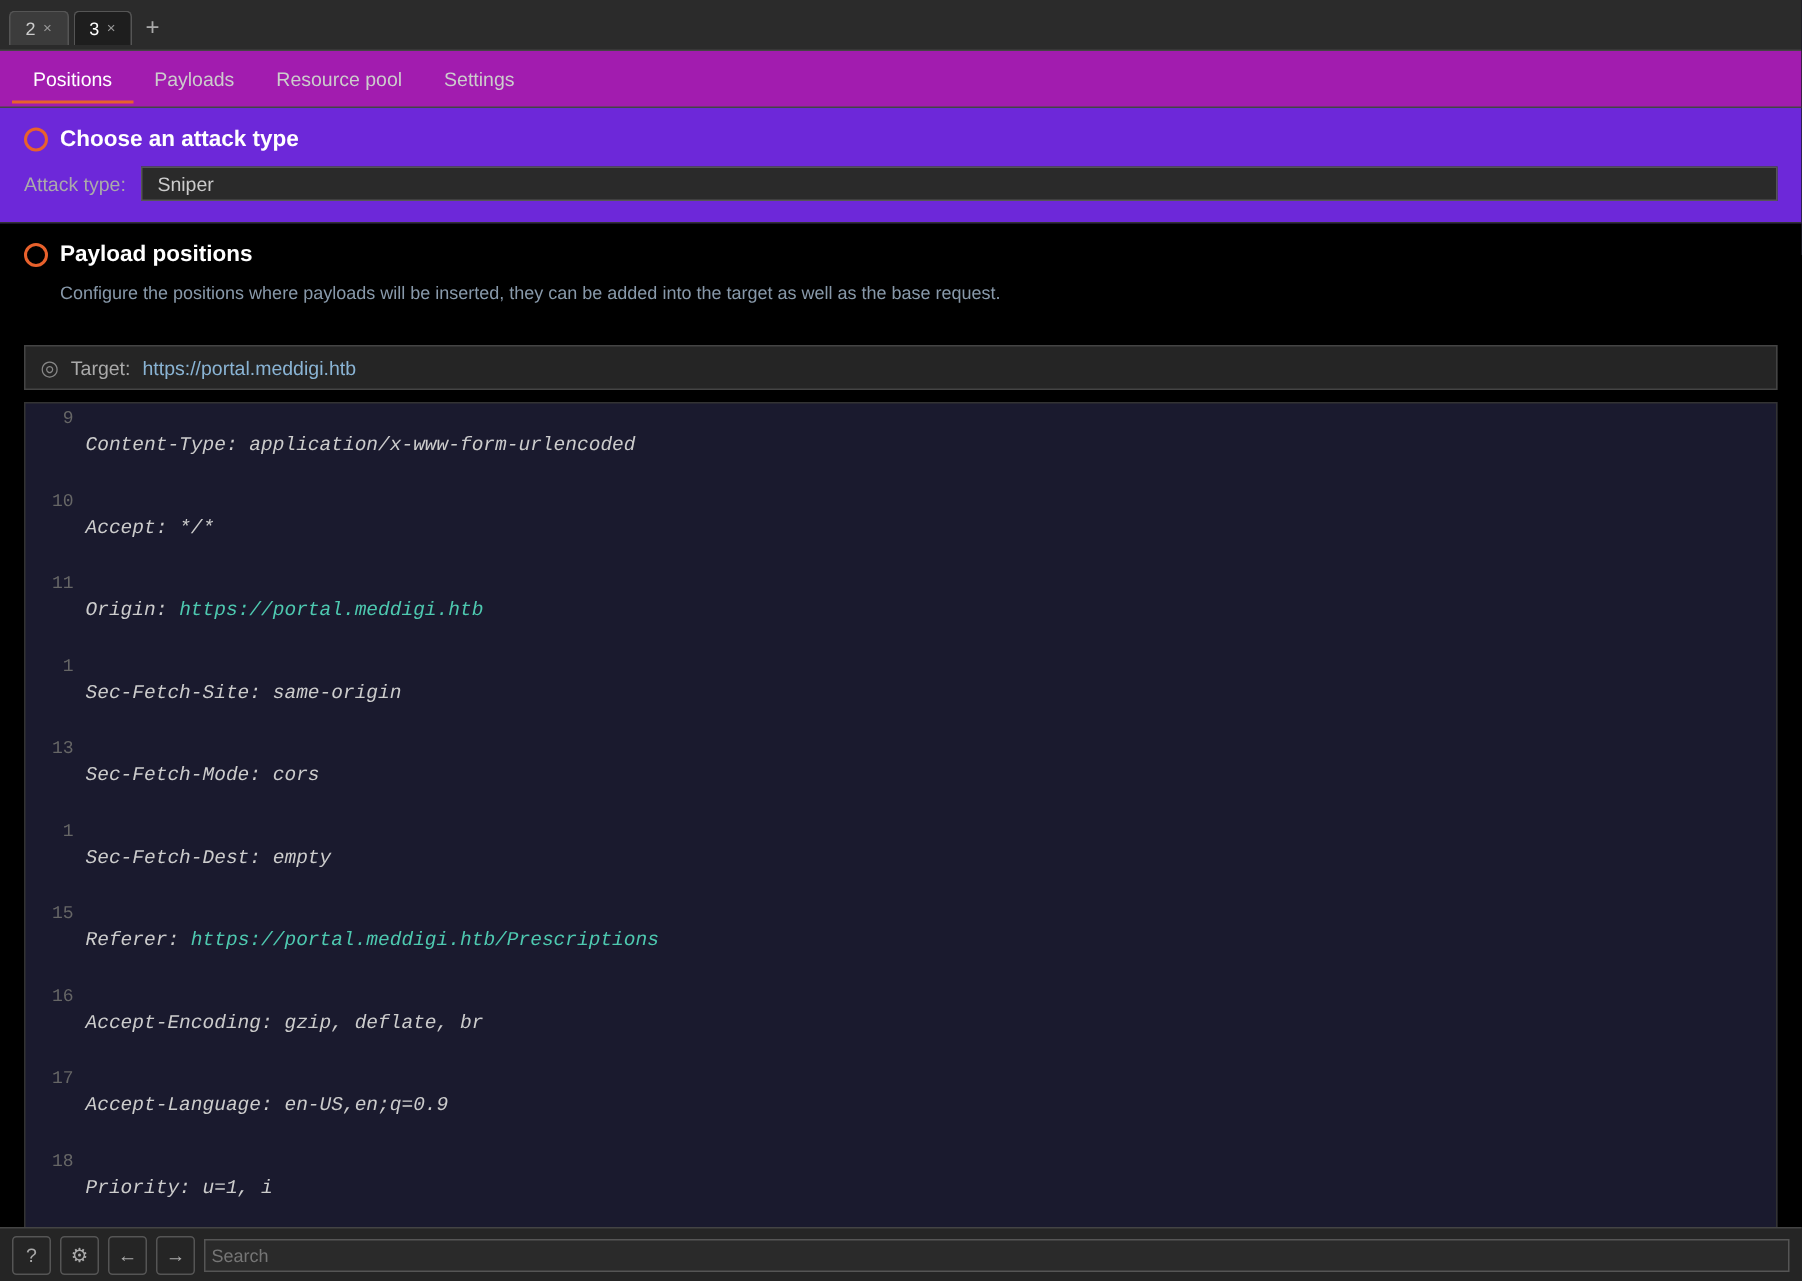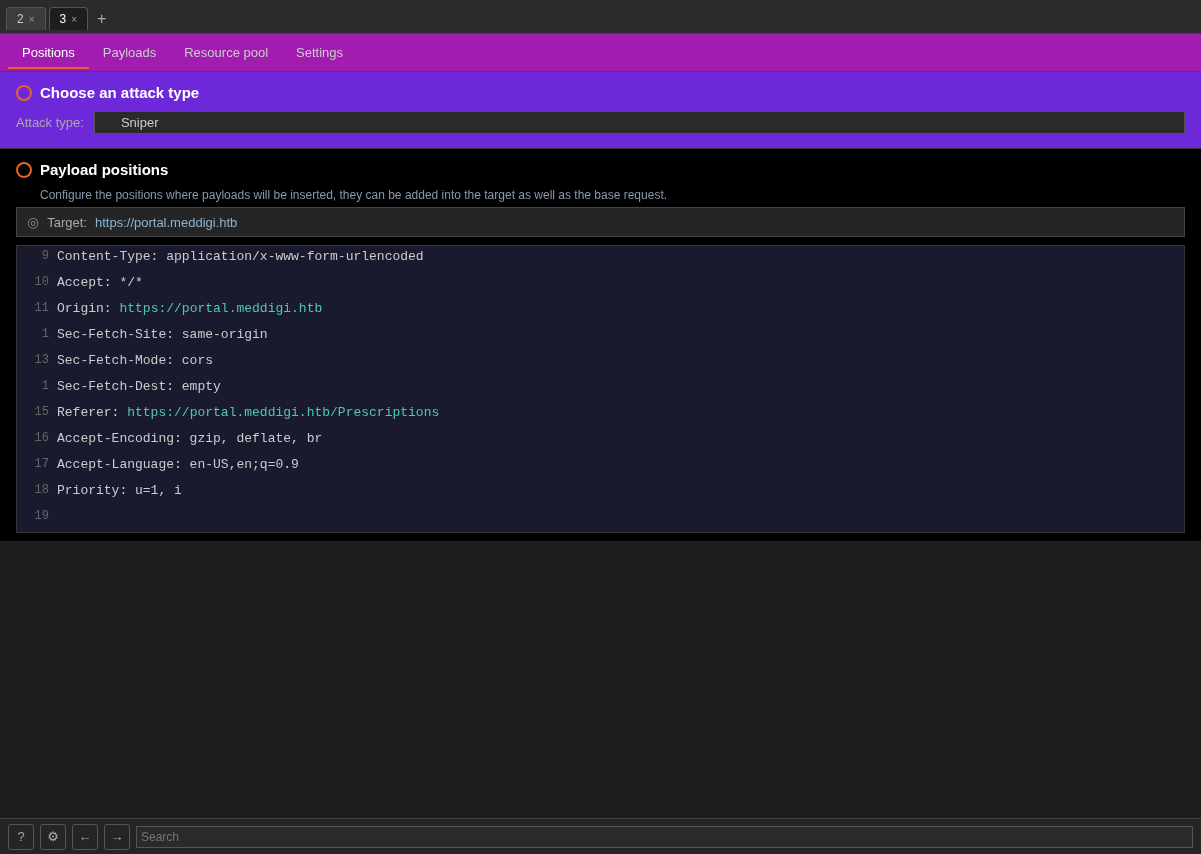--- a/index.html
+++ b/index.html
@@ -113,34 +113,34 @@
       gap: 10px;
     }
     .attack-type-label {
       color: #aaa;
       font-size: 13px;
     }
     .attack-type-value {
       background: #2a2a2a;
       border: 1px solid #555;
       color: #ccc;
-      padding: 3px 26px;
+      padding: 3px 10px;
       font-size: 13px;
       flex: 1;
     }
 
     
     .section-payload {
       background: #000000;
       padding: 12px 16px 8px 16px;
     }
     .section-desc {
       color: #8899aa;
       font-size: 12px;
-      margin-bottom: 5px;
+      margin-bottom: 28px;
       margin-left: 24px;
     }
 
     
     .target-row {
       display: flex;
       align-items: center;
       gap: 8px;
       margin-bottom: 8px;
       padding: 6px 10px;
@@ -184,24 +184,25 @@
       color: #666;
       width: 40px;
       min-width: 40px;
       text-align: right;
       padding: 3px 8px 3px 0;
       user-select: none;
       font-size: 12px;
       flex-shrink: 0;
     }
     .line-content {
-      padding: 3px 0;
+      padding: 20px 0;
       color: #cccccc;
       flex: 1;
       white-space: pre;
+      font-style: italic;
     }
     .cyan { color: #4ec9b0; }
     .highlight-purple {
       background: #6a3b8a;
       color: #e0b0ff;
       padding: 0 1px;
     }
     .line-20 {
       background: #1e1e2e;
     }

